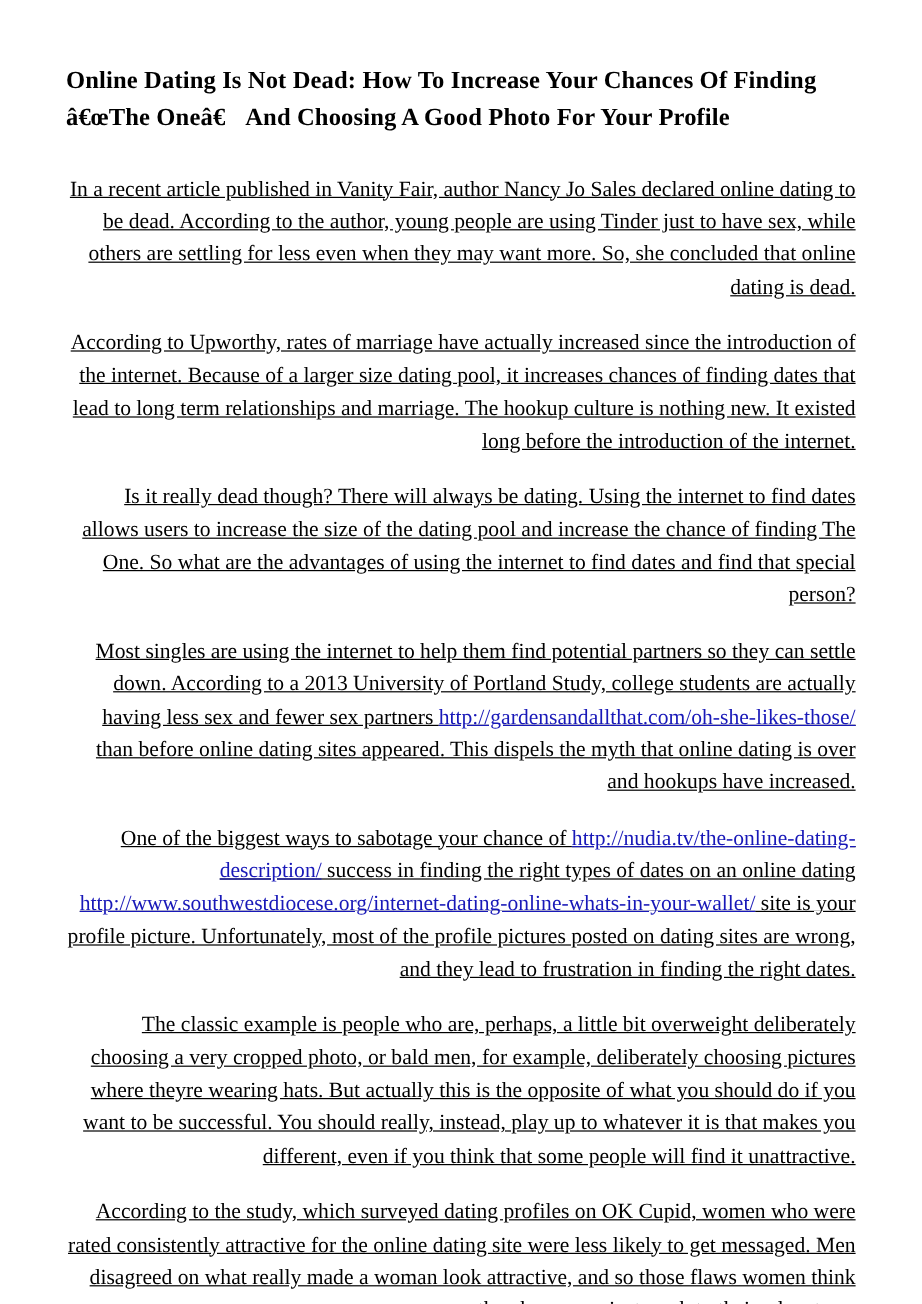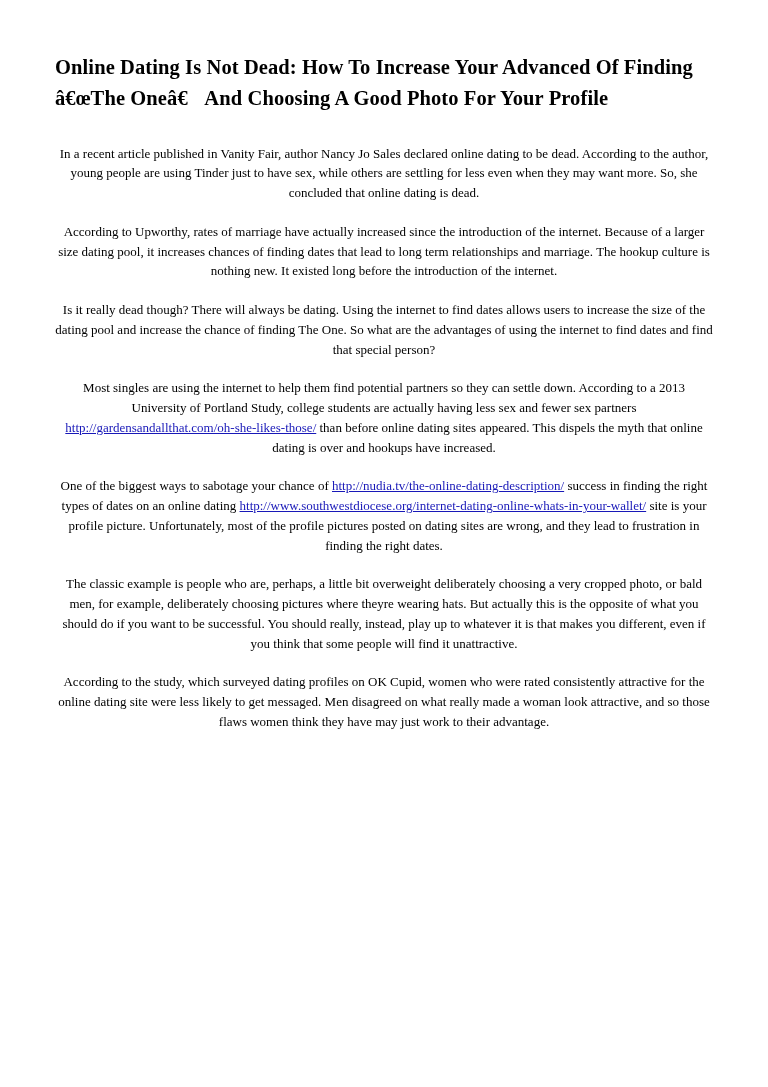--- a/index.html
+++ b/index.html
@@ -22,38 +22,39 @@
     background: #ffffff;
   }
   .doc-title {
     font-size: 20.5px;
     font-weight: bold;
     line-height: 1.5;
     margin: 0 0 30px 0;
     letter-spacing: 0.1px;
   }
   .para {
-    font-size: 13px;
+    font-size: 18px;
     line-height: 1.52;
     margin: 0 0 19px 0;
-    text-align: center;
+    text-align: right;
+    text-decoration: underline;
   }
   .para:last-child {
     margin-bottom: 0;
   }
   a.inline-link {
     color: #1818b8;
     text-decoration: underline;
   }
 </style>
 </head>
 <body>
 
 <div class="page">
-  <h1 class="doc-title">Online Dating Is Not Dead: How To Increase Your Advanced Of Finding â€œThe Oneâ€ And Choosing A Good Photo For Your Profile</h1>
+  <h1 class="doc-title">Online Dating Is Not Dead: How To Increase Your Chances Of Finding â€œThe Oneâ€ And Choosing A Good Photo For Your Profile</h1>
   <div id="body-container">
       <p class="para"><span>In a recent article published in Vanity Fair, author Nancy Jo Sales declared online dating to be dead. According to the author, young people are using Tinder just to have sex, while others are settling for less even when they may want more. So, she concluded that online dating is dead.</span></p>
       <p class="para"><span>According to Upworthy, rates of marriage have actually increased since the introduction of the internet. Because of a larger size dating pool, it increases chances of finding dates that lead to long term relationships and marriage. The hookup culture is nothing new. It existed long before the introduction of the internet.</span></p>
       <p class="para"><span>Is it really dead though? There will always be dating. Using the internet to find dates allows users to increase the size of the dating pool and increase the chance of finding The One. So what are the advantages of using the internet to find dates and find that special person?</span></p>
       <p class="para"><span>Most singles are using the internet to help them find potential partners so they can settle down. According to a 2013 University of Portland Study, college students are actually having less sex and fewer sex partners </span><a class="inline-link" href="#" style="color: rgb(24, 24, 184);">http://gardensandallthat.com/oh-she-likes-those/</a><span> than before online dating sites appeared. This dispels the myth that online dating is over and hookups have increased.</span></p>
       <p class="para"><span>One of the biggest ways to sabotage your chance of </span><a class="inline-link" href="#" style="color: rgb(24, 24, 184);">http://nudia.tv/the-online-dating-description/</a><span> success in finding the right types of dates on an online dating </span><a class="inline-link" href="#" style="color: rgb(24, 24, 184);">http://www.southwestdiocese.org/internet-dating-online-whats-in-your-wallet/</a><span> site is your profile picture. Unfortunately, most of the profile pictures posted on dating sites are wrong, and they lead to frustration in finding the right dates.</span></p>
       <p class="para"><span>The classic example is people who are, perhaps, a little bit overweight deliberately choosing a very cropped photo, or bald men, for example, deliberately choosing pictures where theyre wearing hats. But actually this is the opposite of what you should do if you want to be successful. You should really, instead, play up to whatever it is that makes you different, even if you think that some people will find it unattractive.</span></p>
       <p class="para"><span>According to the study, which surveyed dating profiles on OK Cupid, women who were rated consistently attractive for the online dating site were less likely to get messaged. Men disagreed on what really made a woman look attractive, and so those flaws women think they have may just work to their advantage.</span></p>
     </div>
 </div>

